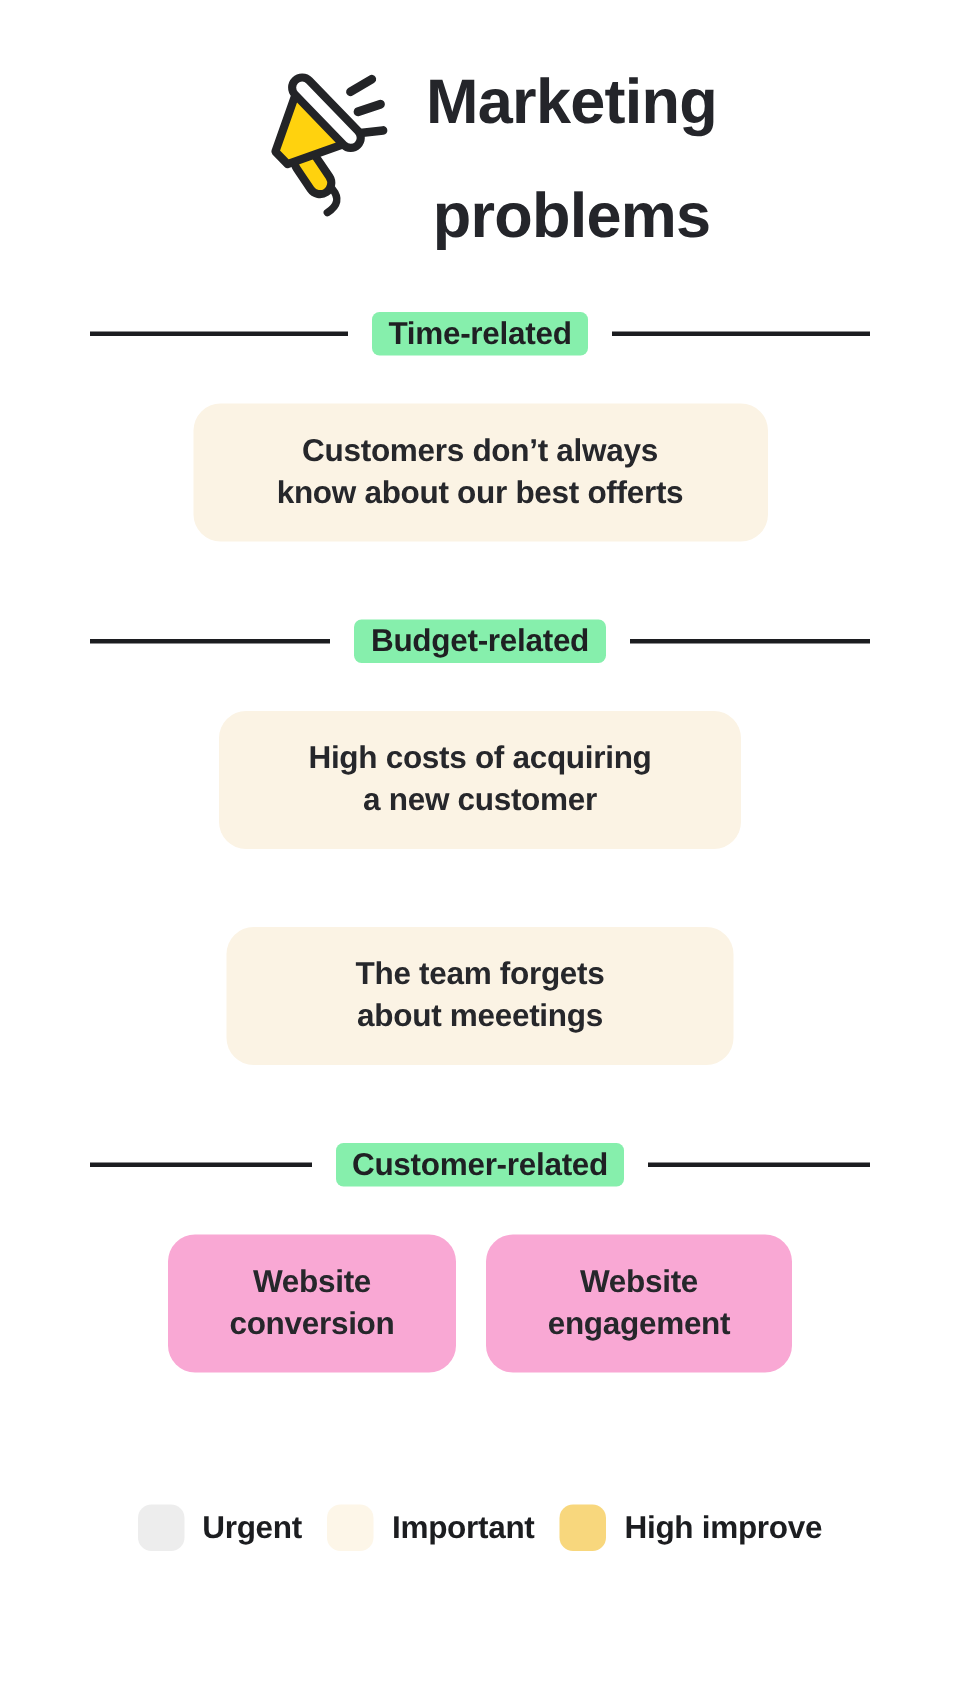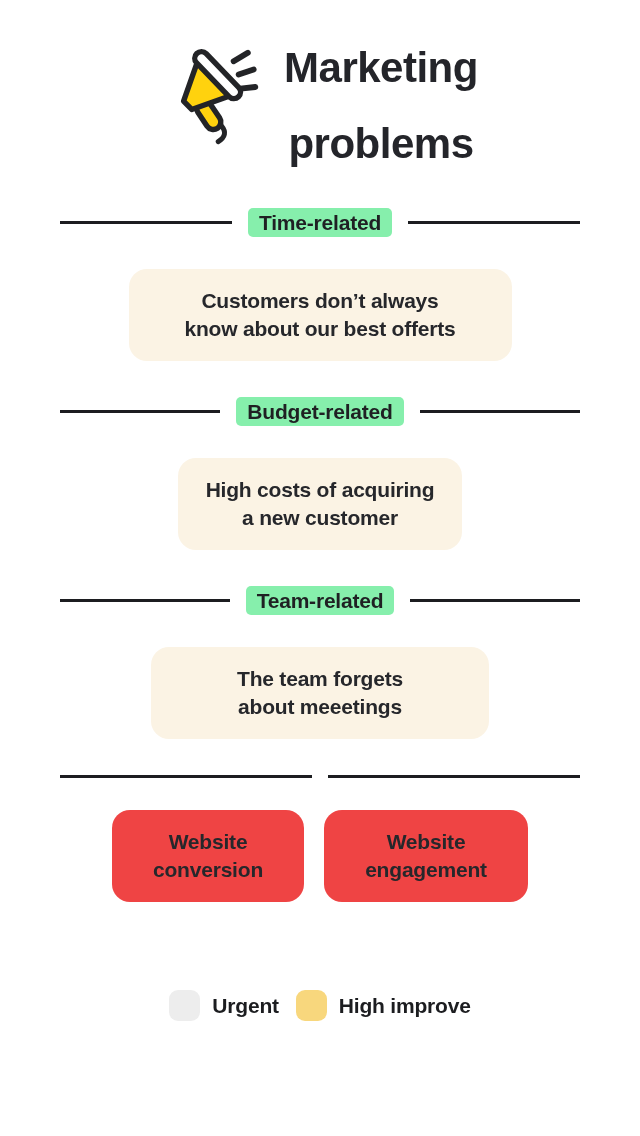--- a/index.html
+++ b/index.html
@@ -54,36 +54,36 @@
     padding: 0 11px;
     border-radius: 5px;
     letter-spacing: -0.2px;
   }
 
   
   .card-row {
     display: flex;
     justify-content: center;
     gap: 20px;
-    margin-bottom: 36px;
+    margin-bottom: 52px;
   }
   .card {
     box-sizing: border-box;
     border-radius: 18px;
     padding: 18px 10px;
     font-size: 21px;
     font-weight: 700;
     line-height: 28px;
     text-align: center;
     color: #26272b;
     white-space: pre-line;
     letter-spacing: -0.2px;
   }
   .card.important { background: #FBF3E4; }
-  .card.could-improve { background: #ef4444; }
+  .card.could-improve { background: #f9a8d4; }
 
   
   .legend {
     margin-top: 88px;
     display: flex;
     justify-content: center;
     gap: 17px;
   }
   .legend-item { display: flex; align-items: center; gap: 12px; }
   .swatch { width: 31px; height: 31px; border-radius: 9px; flex: 0 0 auto; }
@@ -129,54 +129,54 @@
     </div>
   </section>
 
   <section>
     <div class="divider">
       <span class="rule"></span>
       <span class="section-label">Budget-related</span>
       <span class="rule"></span>
     </div>
     <div class="card-row">
-      <div class="card important" style="width:284px">High costs of acquiring
+      <div class="card important" style="width:348px">High costs of acquiring
 a new customer</div>
     </div>
   </section>
 
   <section>
-    <div class="divider">
-      <span class="rule"></span>
-      <span class="section-label">Team-related</span>
-      <span class="rule"></span>
-    </div>
     <div class="card-row">
       <div class="card important" style="width:338px">The team forgets
 about meeetings</div>
     </div>
   </section>
 
   <section>
     <div class="divider">
       <span class="rule"></span>
+      <span class="section-label">Customer-related</span>
       <span class="rule"></span>
     </div>
     <div class="card-row">
       <div class="card could-improve" style="width:192px">Website
 conversion</div>
       <div class="card could-improve" style="width:204px">Website
 engagement</div>
     </div>
   </section>
 
   <footer class="legend">
     <div class="legend-item">
       <span class="swatch" style="background-color: rgb(237, 237, 237);"></span>
       <span class="legend-label">Urgent</span>
     </div>
     <div class="legend-item">
+      <span class="swatch" style="background-color: rgb(253, 246, 232);"></span>
+      <span class="legend-label">Important</span>
+    </div>
+    <div class="legend-item">
       <span class="swatch" style="background-color: rgb(248, 215, 125);"></span>
       <span class="legend-label">High improve</span>
     </div>
   </footer>
 
 </div>
 
 </body></html>

